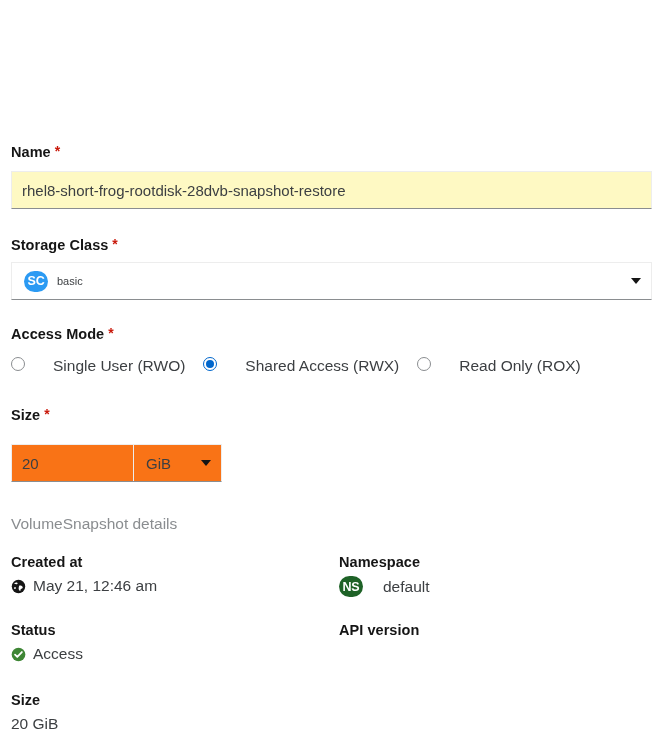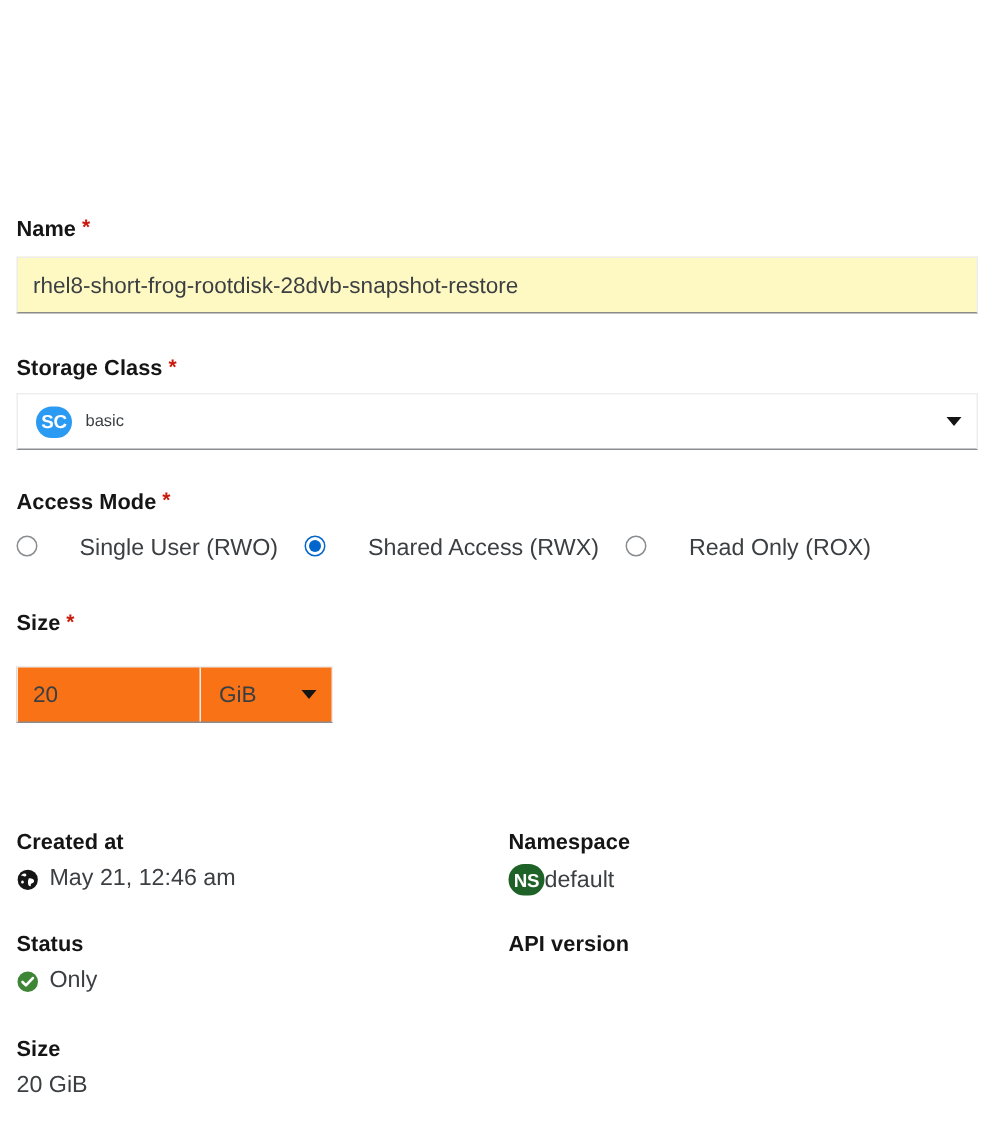--- a/index.html
+++ b/index.html
@@ -254,21 +254,21 @@
     height: 21px;
     border-radius: 11px;
     background: #1e6227;
     color: #ffffff;
     font-size: 12.5px;
     font-weight: 700;
     display: flex;
     align-items: center;
     justify-content: center;
     letter-spacing: -0.2px;
-    margin-right: 0;
+    margin-right: 20px;
     flex: none;
   }
   .check-icon {
     width: 15px;
     height: 15px;
     margin-right: 7px;
     flex: none;
     display: inline-block;
   }
 
@@ -325,20 +325,21 @@
   </div>
 
   <div class="size-group">
     <input class="size-num" type="text" value="20" style="">
     <div class="size-unit">
       <span class="unit-text">GiB</span>
       <span class="caret"></span>
     </div>
   </div>
 
+  <div class="section-title">VolumeSnapshot details</div>
 
   <div class="detail" id="detail-created">
     <div class="detail-label">Created at</div>
     <div class="detail-value">
       <span class="globe-icon">
         <svg viewBox="0 0 16 16" width="15" height="15" aria-hidden="true">
           <circle cx="8" cy="8" r="7.2" fill="#151515"></circle>
           <path d="M3.2 5.2 C4.4 5.0 5.2 5.9 6.2 5.6 C7.0 5.4 7.4 4.4 6.7 3.9 C6.0 3.4 4.6 3.6 3.9 4.2 Z" fill="#ffffff"></path>
           <path d="M8.8 7.0 C10.0 6.6 11.6 7.2 12.3 8.2 C12.9 9.1 12.2 10.3 11.2 10.4 C10.3 10.5 9.9 11.6 10.2 12.4 C9.6 12.9 8.8 12.5 8.5 11.8 C8.1 10.8 8.0 9.5 8.3 8.4 Z" fill="#ffffff"></path>
           <path d="M4.0 8.6 C4.8 8.4 5.3 9.2 5.2 9.9 C5.1 10.7 4.2 10.9 3.6 10.5 C3.1 10.2 3.2 9.0 4.0 8.6 Z" fill="#ffffff"></path>
@@ -358,21 +359,21 @@
 
   <div class="detail" id="detail-status">
     <div class="detail-label">Status</div>
     <div class="detail-value">
       <span class="check-icon">
         <svg viewBox="0 0 16 16" width="15" height="15" aria-hidden="true">
           <circle cx="8" cy="8" r="7.3" fill="#3e8635"></circle>
           <path d="M4.3 8.2 L6.7 10.6 L11.6 5.4" stroke="#ffffff" stroke-width="1.9" fill="none" stroke-linecap="round" stroke-linejoin="round"></path>
         </svg>
       </span>
-      <span>Only</span>
+      <span>Access</span>
     </div>
   </div>
 
   <div class="detail" id="detail-api">
     <div class="detail-label">API version</div>
   </div>
 
   <div class="detail" id="detail-size">
     <div class="detail-label">Size</div>
     <div class="detail-value">20 GiB</div>

